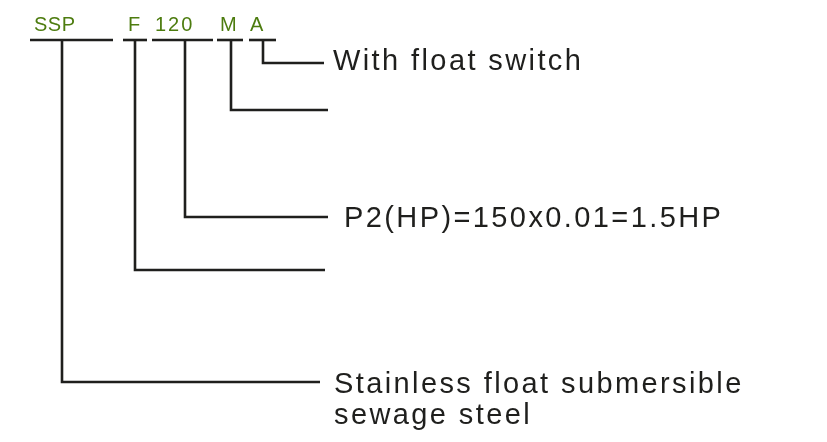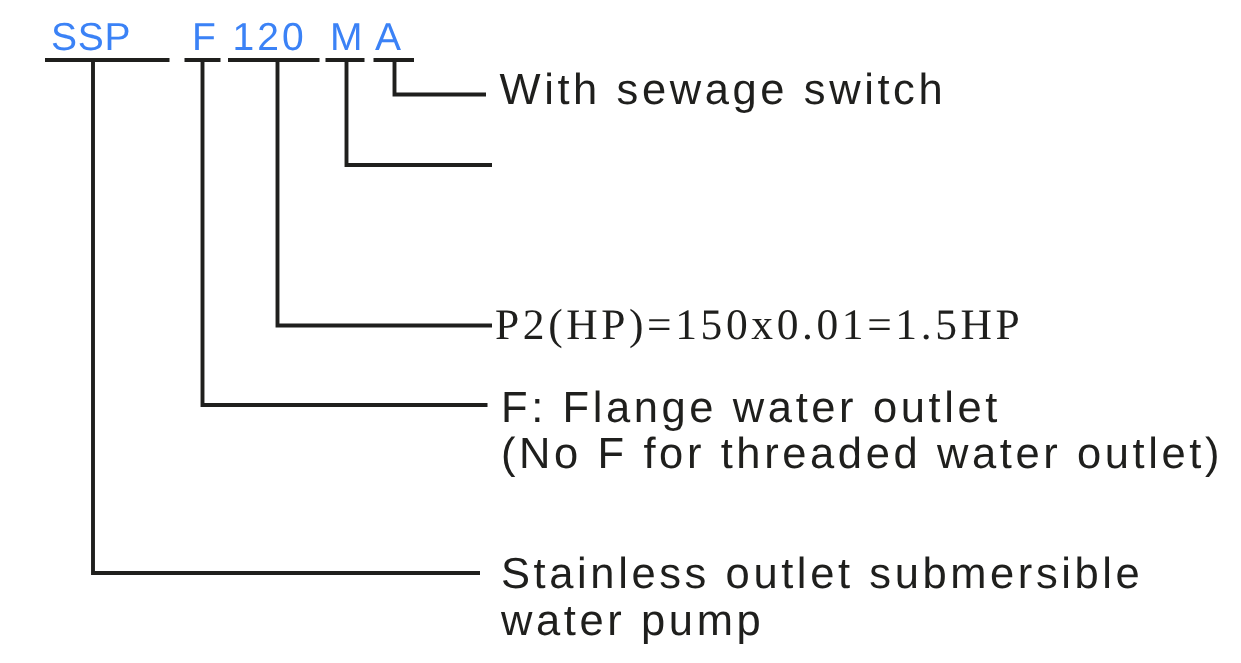--- a/index.html
+++ b/index.html
@@ -15,24 +15,24 @@
   }
   .diagram {
     position: relative;
     width: 827px;
     height: 442px;
     background: #ffffff;
   }
   .code-seg {
     position: absolute;
     top: 11px;
-    font-size: 26px;
+    font-size: 20px;
     line-height: 26px;
     letter-spacing: 0.5px;
-    color: #3b82f6;
+    color: #4d7c0f;
     white-space: nowrap;
   }
   .seg-ssp { left: 34px; }
   .seg-f   { left: 128px; }
   .seg-150 { left: 155px; letter-spacing: 2px; }
   .seg-m   { left: 220px; }
   .seg-a   { left: 250px; }
   .lines-svg {
     position: absolute;
     left: 0;
@@ -48,21 +48,21 @@
   .label {
     position: absolute;
     font-size: 29px;
     line-height: 31px;
     letter-spacing: 2.4px;
     color: #1f1f1d;
     white-space: nowrap;
   }
   .label-float { left: 333px; top: 45px; }
   .label-phase { left: 335px; top: 100px; }
-  .label-power { left: 330px; top: 202px; font-family: Liberation Serif, serif; }
+  .label-power { left: 344px; top: 202px; }
   .label-outlet { left: 334px; top: 257px; }
   .label-pump { left: 334px; top: 368px; }
 </style>
 </head>
 <body>
 
 <div class="diagram">
 
   <div>
     <span class="code-seg seg-ssp">SSP</span>
@@ -79,31 +79,27 @@
     <line x1="217" y1="40" x2="243" y2="40"></line>
     <line x1="249" y1="40" x2="276" y2="40"></line>
     <polyline points="263,40 263,63 324,63"></polyline>
     <polyline points="231,40 231,110 328,110"></polyline>
     <polyline points="185,40 185,217 328,217"></polyline>
     <polyline points="135,40 135,270 325,270"></polyline>
     <polyline points="62,40 62,382 320,382"></polyline>
   </svg>
 
   <div class="label label-float">
-    <div>With sewage switch</div>
+    <div>With float switch</div>
   </div>
 
 
   <div class="label label-power">
     <div>P2(HP)=150x0.01=1.5HP</div>
   </div>
 
-  <div class="label label-outlet">
-    <div>F: Flange water outlet</div>
-    <div>(No F for threaded water outlet)</div>
-  </div>
 
   <div class="label label-pump">
-    <div>Stainless outlet submersible</div>
-    <div>water pump</div>
+    <div>Stainless float submersible</div>
+    <div>sewage steel</div>
   </div>
 
 </div>
 
 </body></html>

